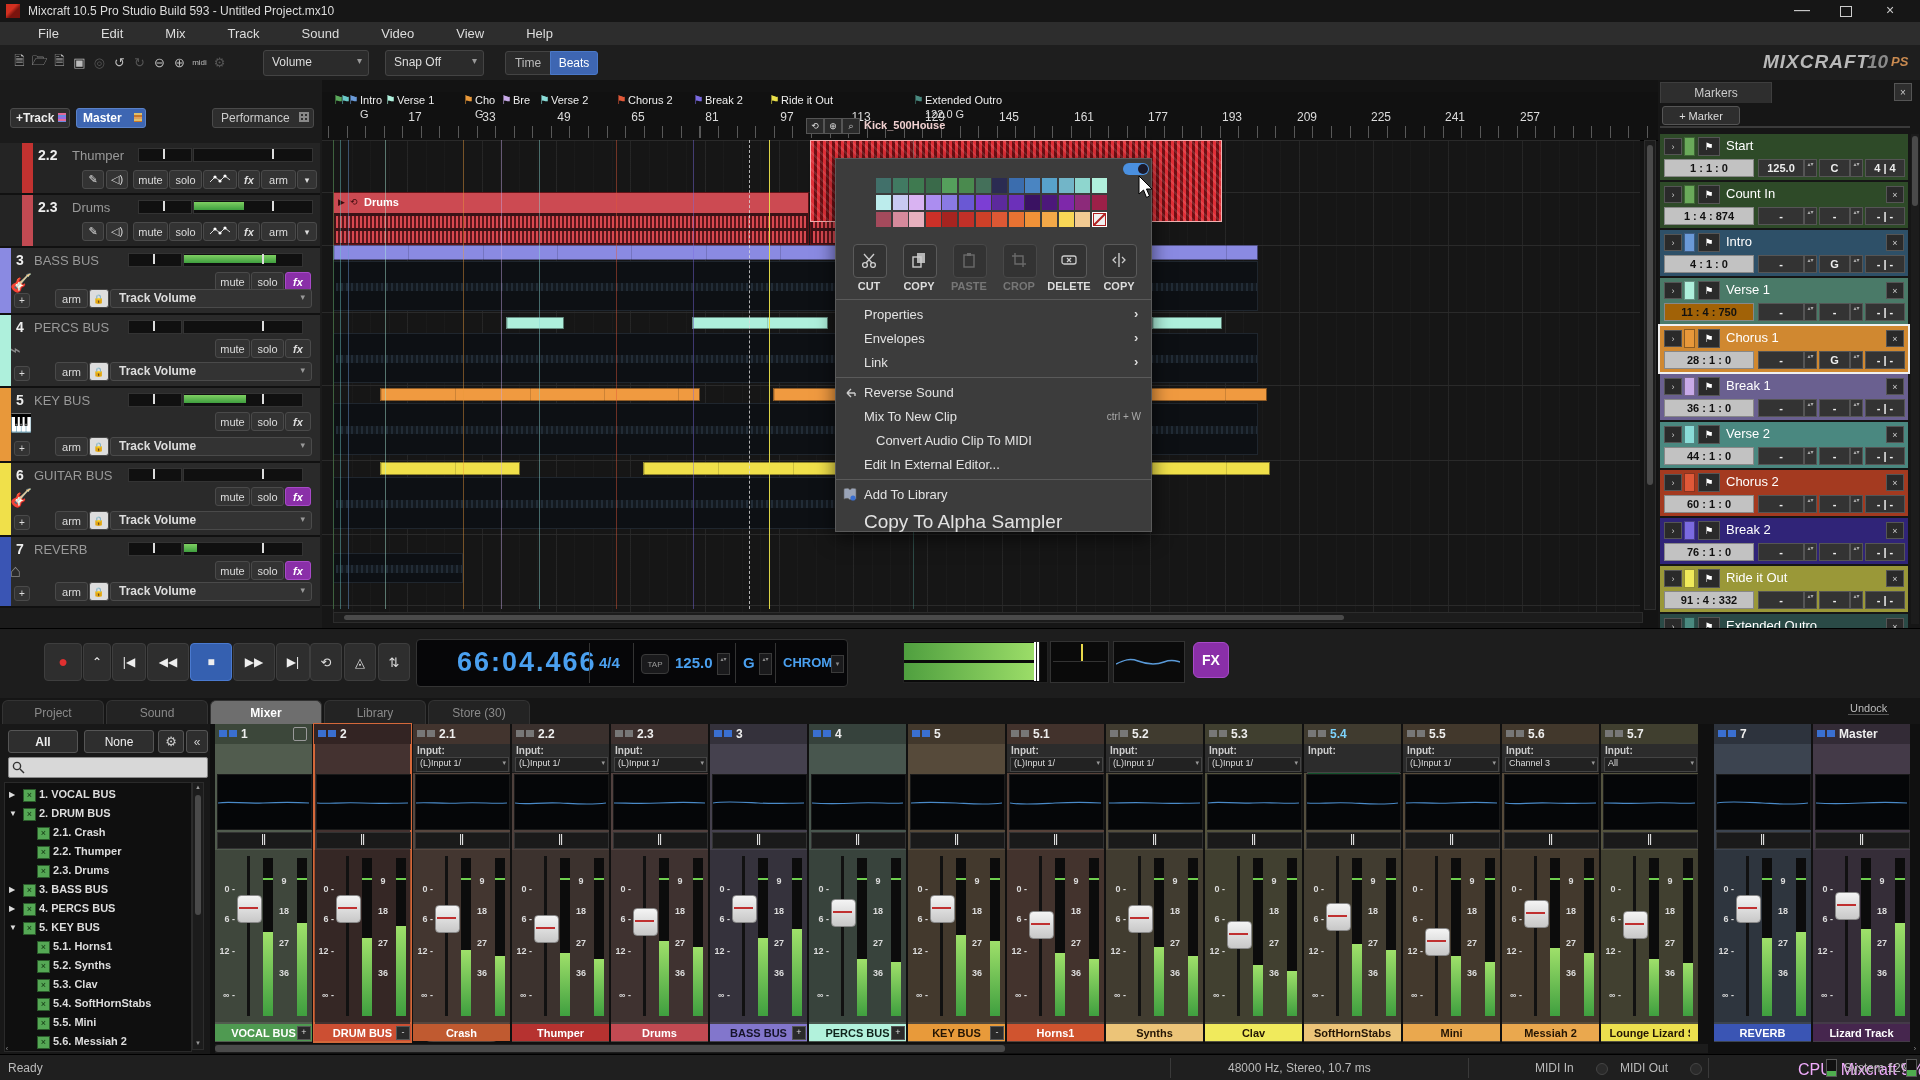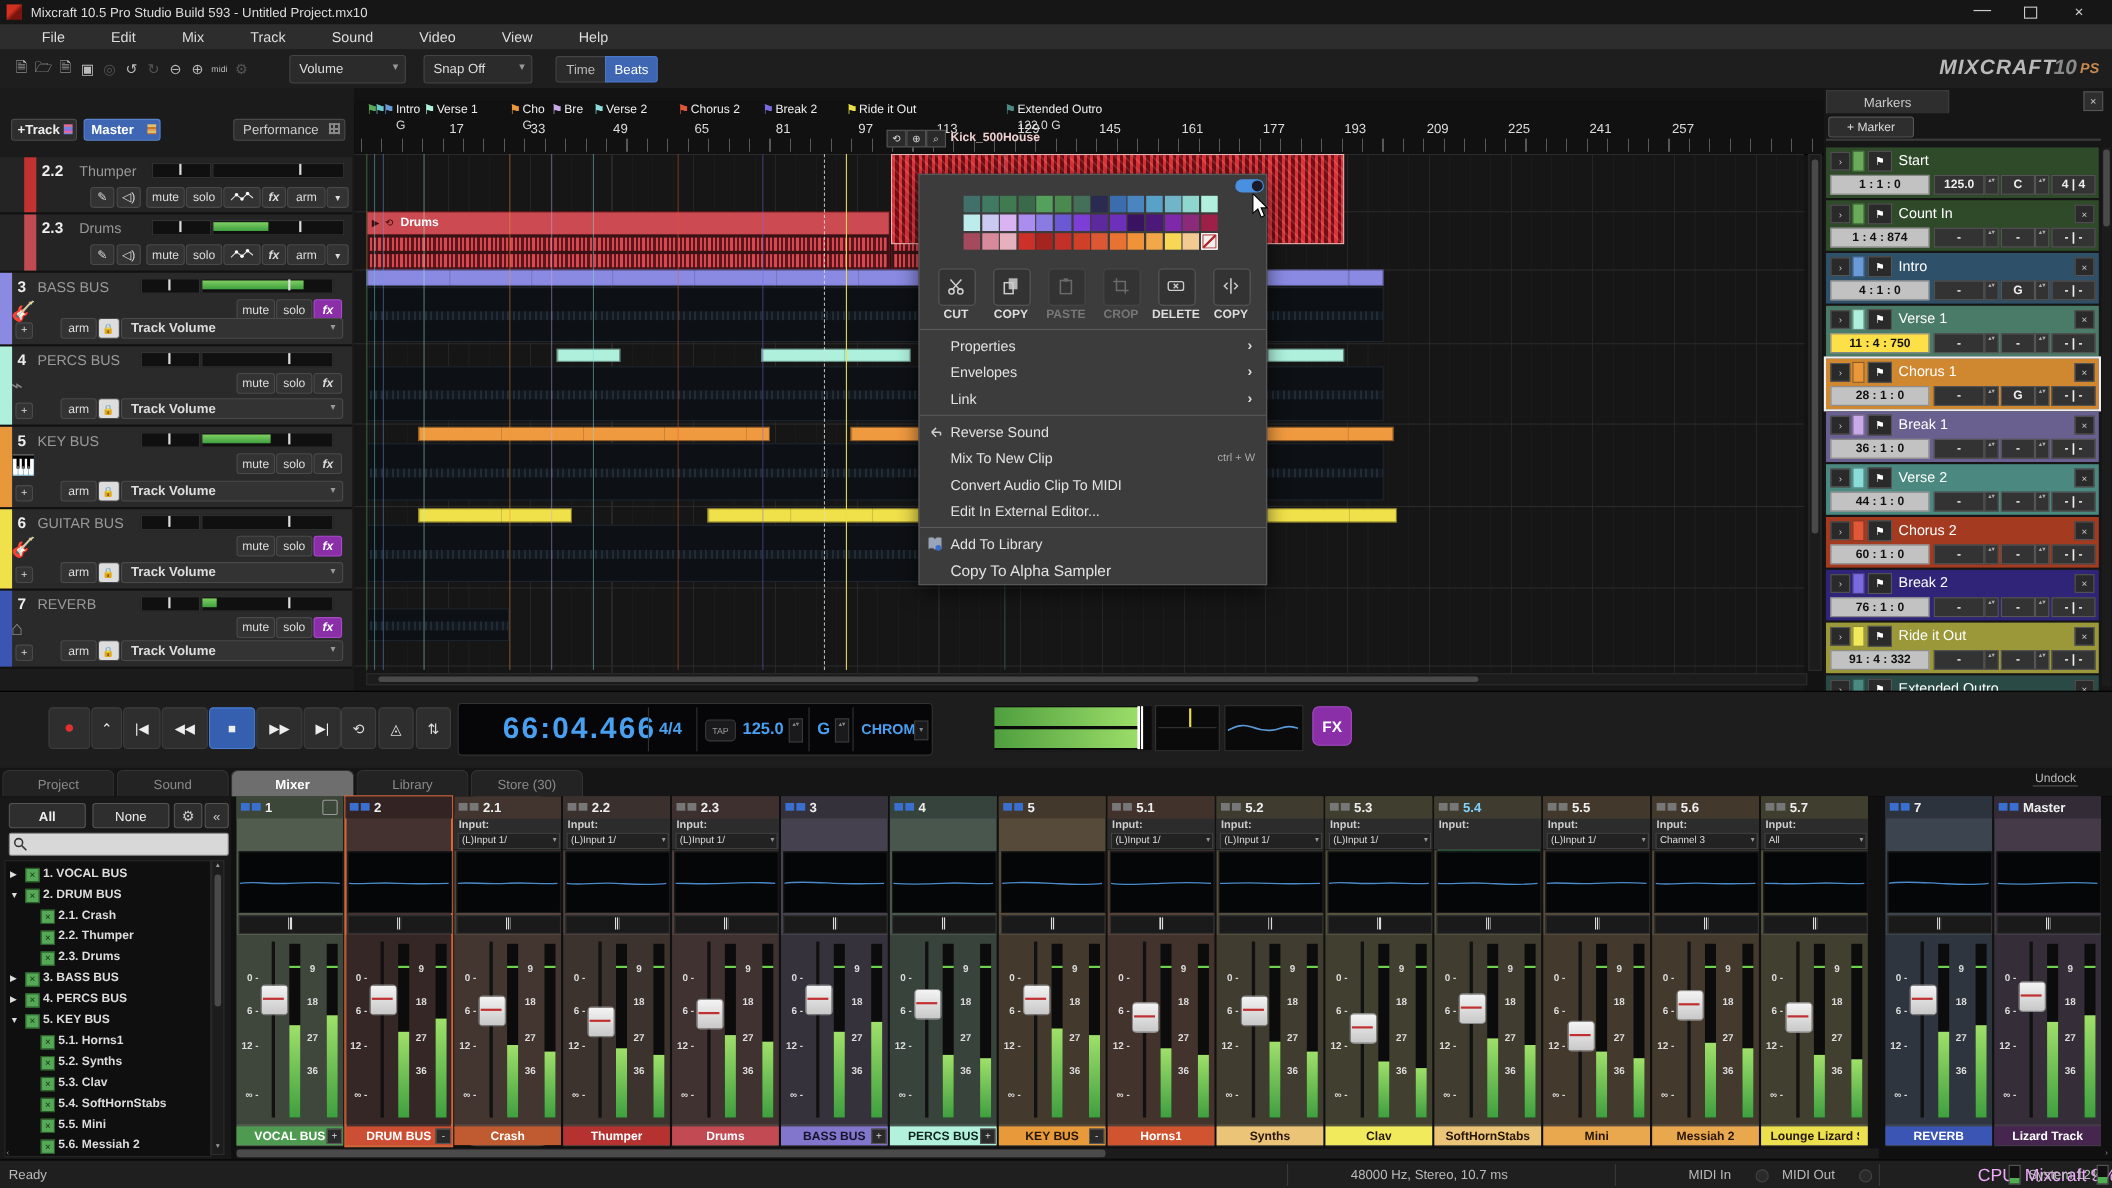--- a/index.html
+++ b/index.html
@@ -441,21 +441,21 @@
         <div style="position: absolute; left: 159px; top: 25px; width: 29px; height: 16px; background: rgb(51, 51, 51); border: 1px solid rgb(85, 85, 85); font-size: 11px; font-weight: bold; color: rgb(238, 238, 238); display: flex; align-items: center; justify-content: center;">G</div>
         <div style="position: absolute; left: 190px; top: 25px; width: 11px; height: 16px; background: rgb(51, 51, 51); border: 1px solid rgb(85, 85, 85); color: rgb(170, 170, 170); font-size: 6px; line-height: 8px; text-align: center;">▴▾</div>
         <div style="position: absolute; left: 205px; top: 25px; width: 38px; height: 16px; background: rgb(51, 51, 51); border: 1px solid rgb(85, 85, 85); font-size: 11px; font-weight: bold; color: rgb(238, 238, 238); display: flex; align-items: center; justify-content: center;">- | -</div>
       </div>
       <div style="position: absolute; left: 2px; top: 198px; width: 248px; height: 46px; background: rgb(74, 122, 104); box-sizing: border-box;">
         <div style="position: absolute; left: 4px; top: 4px; width: 16px; height: 15px; background: rgb(42, 42, 42); border: 1px solid rgb(85, 85, 85); color: rgb(204, 204, 204); font-size: 9px; display: flex; align-items: center; justify-content: center;">›</div>
         <div style="position: absolute; left: 24px; top: 3px; width: 9px; height: 17px; background: rgb(174, 240, 220); border: 1px solid rgba(0, 0, 0, 0.4);"></div>
         <div style="position: absolute; left: 38px; top: 3px; width: 20px; height: 17px; background: rgb(42, 42, 42); border: 1px solid rgb(85, 85, 85); color: rgb(255, 255, 255); font-size: 10px; display: flex; align-items: center; justify-content: center;">⚑</div>
         <span style="position: absolute; left: 66px; top: 4px; font-size: 13px; color: rgb(255, 255, 255); white-space: nowrap;">Verse 1</span>
         <div style="position: absolute; left: 226px; top: 4px; width: 16px; height: 15px; background: rgb(42, 42, 42); border: 1px solid rgb(85, 85, 85); color: rgb(204, 204, 204); font-size: 9px; display: flex; align-items: center; justify-content: center;">×</div>
-        <div style="position: absolute; left: 4px; top: 25px; width: 88px; height: 16px; background: #fde047; border: 1px solid rgb(136, 136, 136); font-size: 11px; font-weight: bold; color: rgb(17, 17, 17); display: flex; align-items: center; justify-content: center;">11 : 4 : 750</div>
+        <div style="position: absolute; left: 4px; top: 25px; width: 88px; height: 16px; background: #a16207; border: 1px solid rgb(136, 136, 136); font-size: 11px; font-weight: bold; color: rgb(17, 17, 17); display: flex; align-items: center; justify-content: center;">11 : 4 : 750</div>
         <div style="position: absolute; left: 98px; top: 25px; width: 44px; height: 16px; background: rgb(51, 51, 51); border: 1px solid rgb(85, 85, 85); font-size: 11px; font-weight: bold; color: rgb(238, 238, 238); display: flex; align-items: center; justify-content: center;">-</div>
         <div style="position: absolute; left: 144px; top: 25px; width: 11px; height: 16px; background: rgb(51, 51, 51); border: 1px solid rgb(85, 85, 85); color: rgb(170, 170, 170); font-size: 6px; line-height: 8px; text-align: center;">▴▾</div>
         <div style="position: absolute; left: 159px; top: 25px; width: 29px; height: 16px; background: rgb(51, 51, 51); border: 1px solid rgb(85, 85, 85); font-size: 11px; font-weight: bold; color: rgb(238, 238, 238); display: flex; align-items: center; justify-content: center;">-</div>
         <div style="position: absolute; left: 190px; top: 25px; width: 11px; height: 16px; background: rgb(51, 51, 51); border: 1px solid rgb(85, 85, 85); color: rgb(170, 170, 170); font-size: 6px; line-height: 8px; text-align: center;">▴▾</div>
         <div style="position: absolute; left: 205px; top: 25px; width: 38px; height: 16px; background: rgb(51, 51, 51); border: 1px solid rgb(85, 85, 85); font-size: 11px; font-weight: bold; color: rgb(238, 238, 238); display: flex; align-items: center; justify-content: center;">- | -</div>
       </div>
       <div style="position: absolute; left: 2px; top: 246px; width: 248px; height: 46px; background: rgb(208, 136, 48); outline: rgb(240, 240, 240) solid 2px; box-sizing: border-box;">
         <div style="position: absolute; left: 4px; top: 4px; width: 16px; height: 15px; background: rgb(42, 42, 42); border: 1px solid rgb(85, 85, 85); color: rgb(204, 204, 204); font-size: 9px; display: flex; align-items: center; justify-content: center;">›</div>
         <div style="position: absolute; left: 24px; top: 3px; width: 9px; height: 17px; background: rgb(232, 152, 58); border: 1px solid rgba(0, 0, 0, 0.4);"></div>
         <div style="position: absolute; left: 38px; top: 3px; width: 20px; height: 17px; background: rgb(42, 42, 42); border: 1px solid rgb(85, 85, 85); color: rgb(255, 255, 255); font-size: 10px; display: flex; align-items: center; justify-content: center;">⚑</div>
@@ -1522,36 +1522,36 @@
           <svg width="14" height="14" style="position: absolute; left: 8px; top: 5px;">
             <path d="M3,7 H11 M3,7 L7,3 M3,7 L7,11" stroke="#ccc" stroke-width="1.4" fill="none"></path>
             <path d="M11,7 V10" stroke="#ccc" stroke-width="1.4"></path>
           </svg>
           <span style="position: absolute; left: 28px; top: 4px; font-size: 13px; color: rgb(226, 226, 226); white-space: nowrap;">Reverse Sound</span>
         </div>
         <div style="position: absolute; left: 0px; top: 246px; width: 315px; height: 24px;">
           <span style="position: absolute; left: 28px; top: 4px; font-size: 13px; color: rgb(226, 226, 226); white-space: nowrap;">Mix To New Clip</span>
           <span style="position: absolute; left: 230px; top: 6px; width: 75px; text-align: right; font-size: 10px; color: rgb(170, 170, 170);">ctrl + W</span>
         </div>
-        <div style="position: absolute; left: 0px; top: 270px; width: 363px; height: 24px;">
+        <div style="position: absolute; left: 12px; top: 270px; width: 363px; height: 24px;">
           <span style="position: absolute; left: 28px; top: 4px; font-size: 13px; color: rgb(226, 226, 226); white-space: nowrap;">Convert Audio Clip To MIDI</span>
         </div>
         <div style="position: absolute; left: 0px; top: 294px; width: 315px; height: 24px;">
           <span style="position: absolute; left: 28px; top: 4px; font-size: 13px; color: rgb(226, 226, 226); white-space: nowrap;">Edit In External Editor...</span>
         </div>
         <div style="position: absolute; left: 0px; top: 320px; width: 315px; height: 1px; background: rgb(90, 90, 90);"></div>
         <div style="position: absolute; left: 0px; top: 324px; width: 315px; height: 24px;">
           <svg width="16" height="15" style="position: absolute; left: 6px; top: 4px;">
             <path d="M2,2 C4,1 7,1 8,3 C9,1 12,1 14,2 V12 C12,11 9,11 8,13 C7,11 4,11 2,12 Z" fill="#9aa4b8" stroke="#666" stroke-width=".6"></path>
             <circle cx="11" cy="11" r="2.6" fill="#3a6fd0"></circle>
           </svg>
           <span style="position: absolute; left: 28px; top: 4px; font-size: 13px; color: rgb(226, 226, 226); white-space: nowrap;">Add To Library</span>
         </div>
         <div style="position: absolute; left: 0px; top: 348px; width: 315px; height: 24px;">
-          <span style="position: absolute; left: 28px; top: 4px; font-size: 14px; color: rgb(226, 226, 226); white-space: nowrap; text-align: center;">Copy To Alpha Sampler</span>
+          <span style="position: absolute; left: 28px; top: 4px; font-size: 19px; color: rgb(226, 226, 226); white-space: nowrap; text-align: center;">Copy To Alpha Sampler</span>
         </div>
       </div>
     </div>
 
   <svg class="abs" style="left:1138px;top:176px;z-index:99;" width="18" height="24" viewBox="0 0 18 24">
     <polygon points="1,0 1,18 5.5,14 8.5,21.5 11.5,20 8.5,13 14,13" fill="#fff" stroke="#000" stroke-width="1"></polygon>
   </svg>
 </div>
 
 </body></html>

